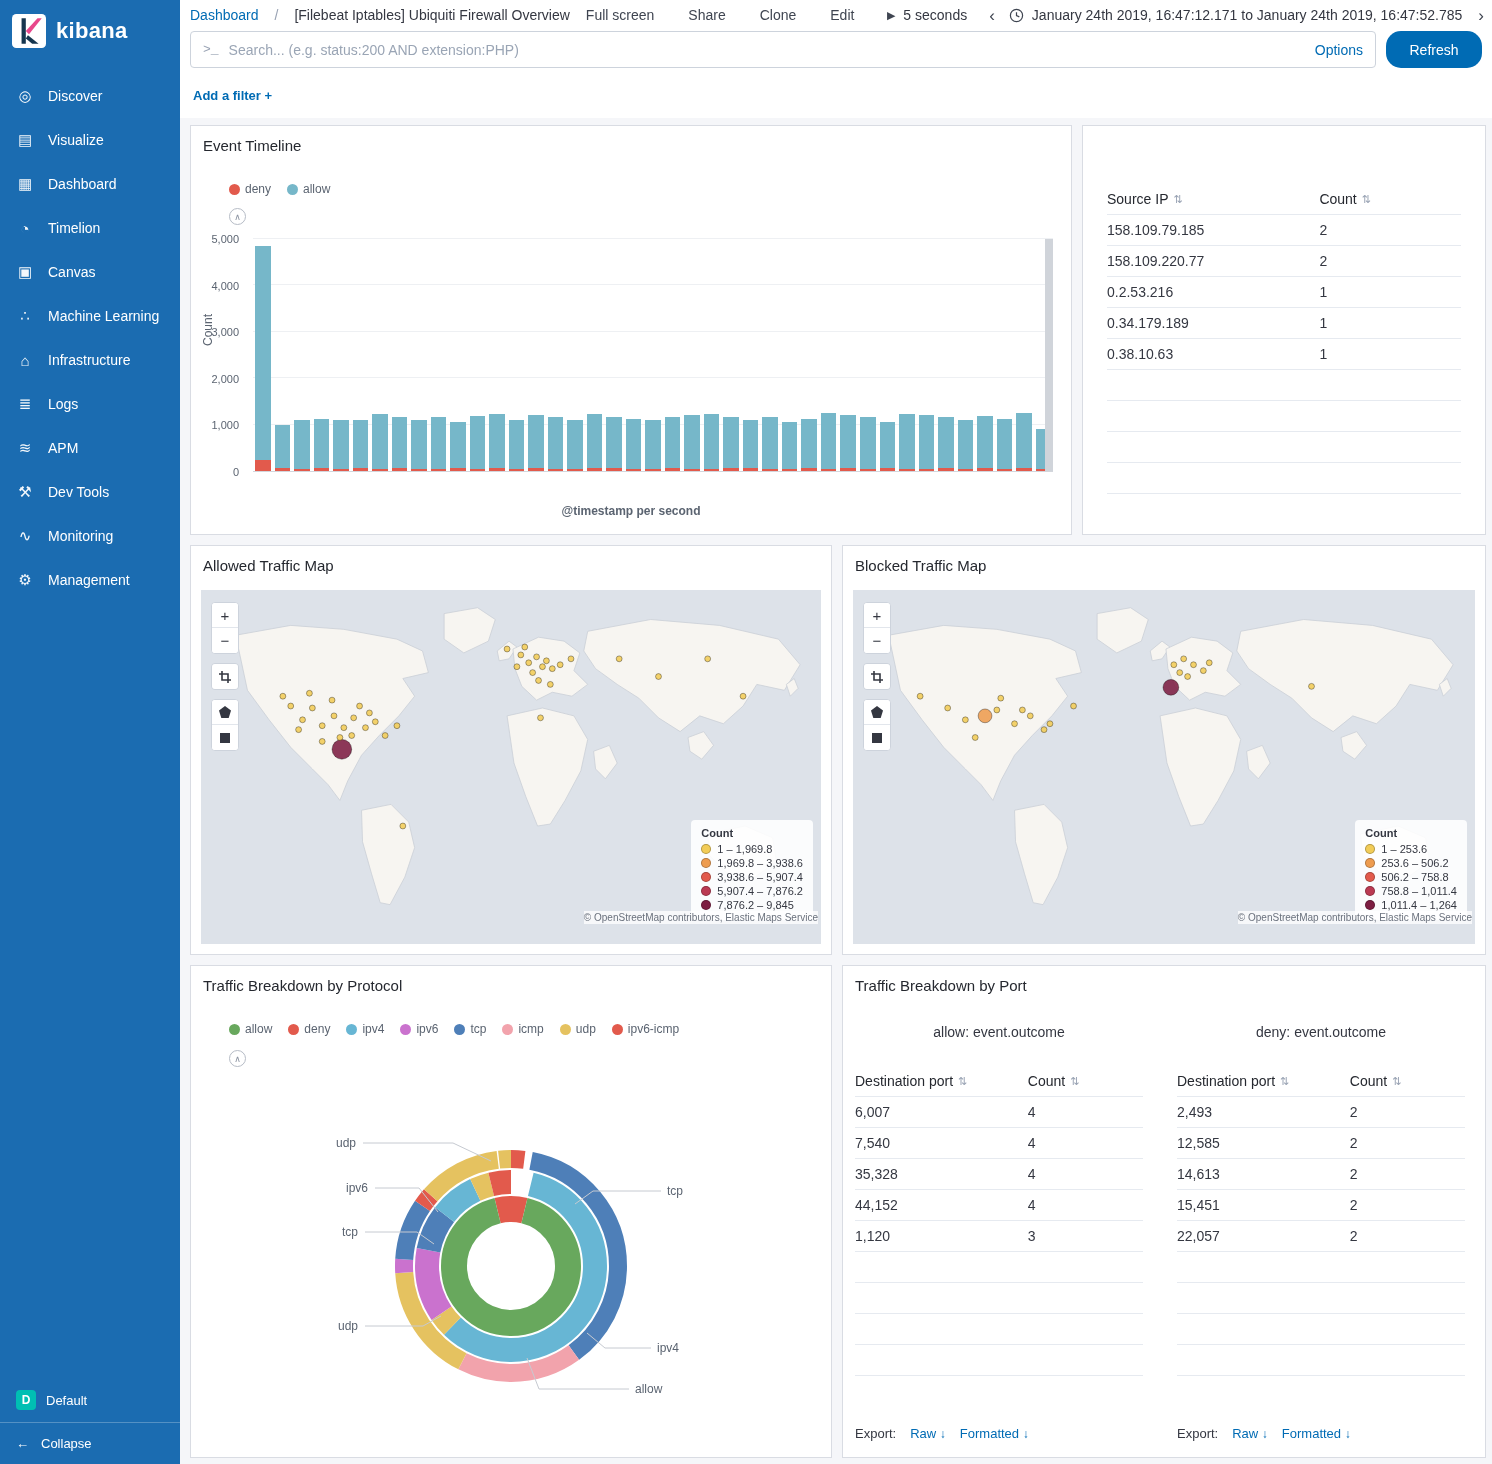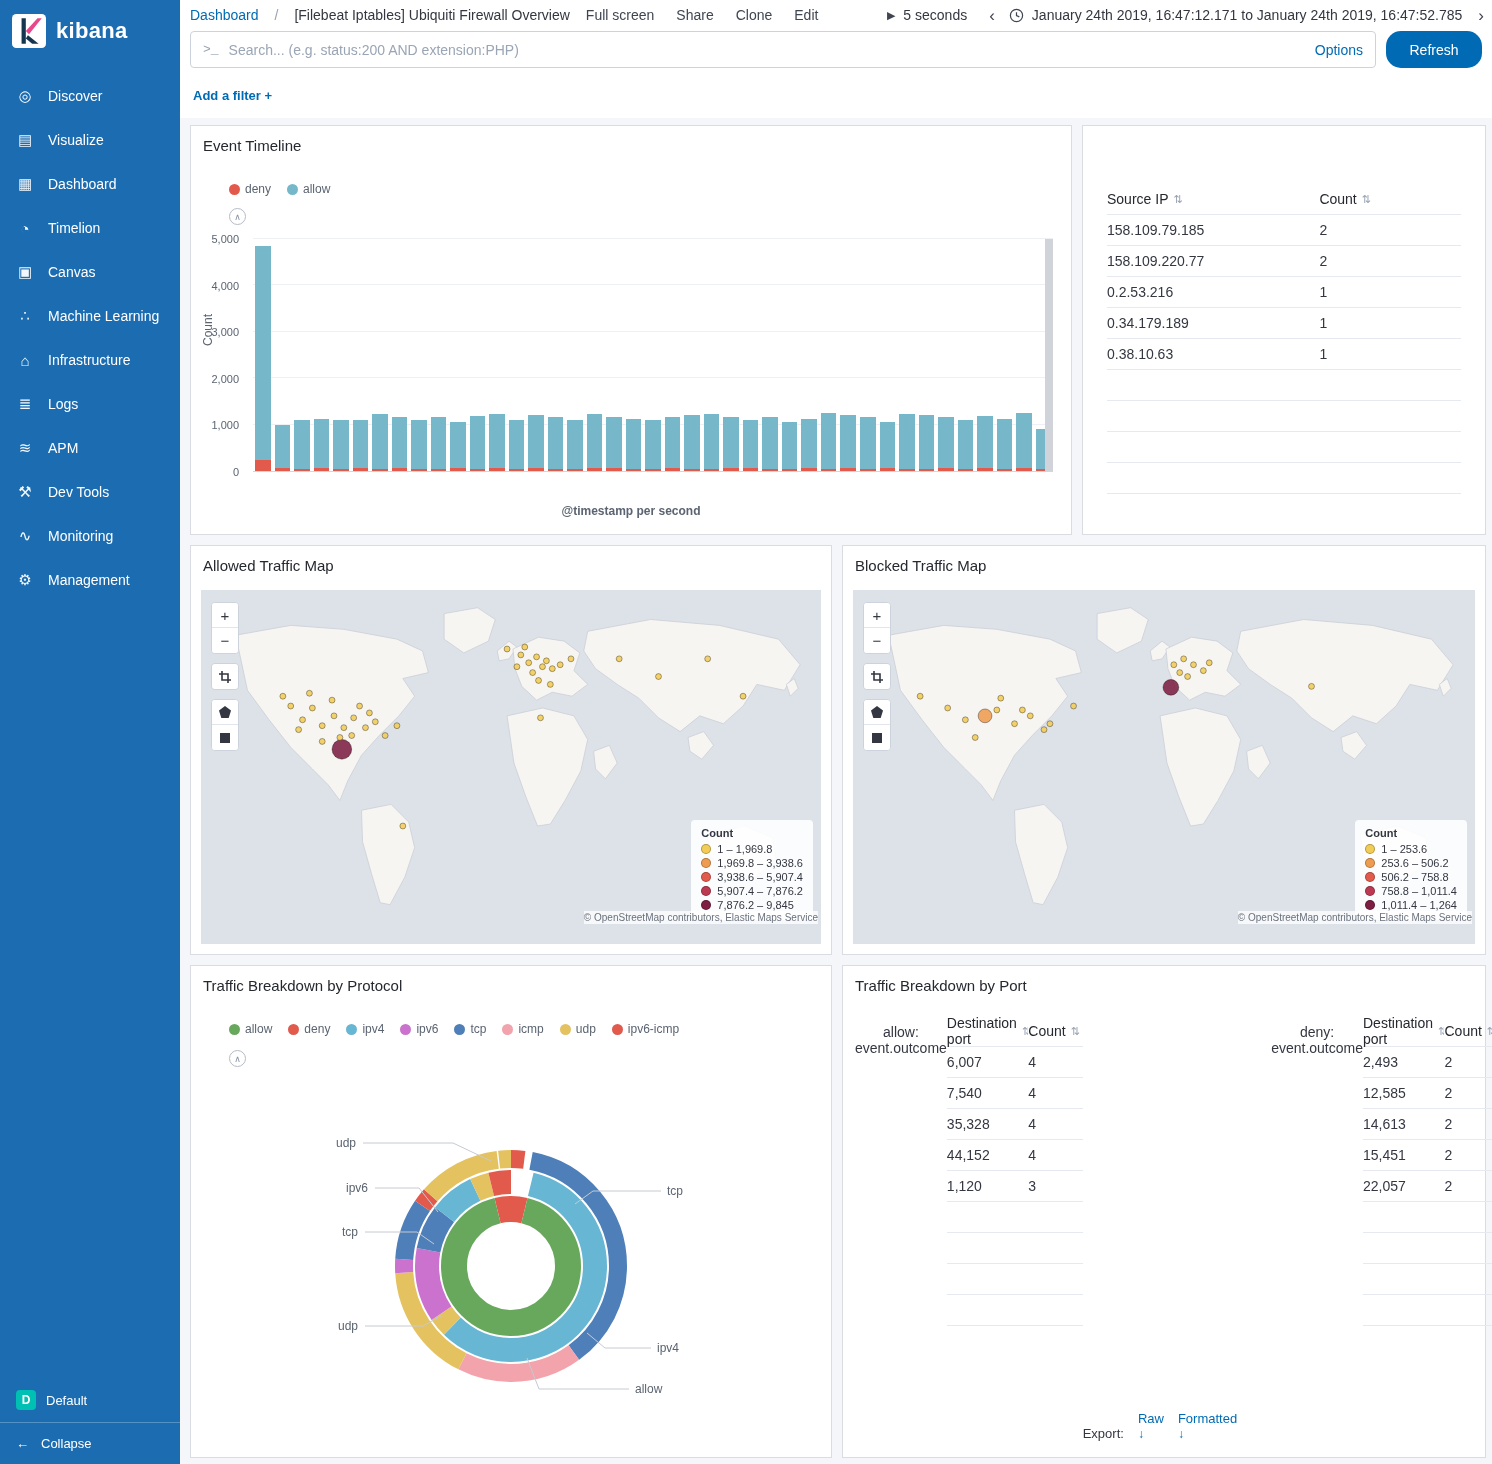--- a/index.html
+++ b/index.html
@@ -89,21 +89,21 @@
   .ml-row{display:flex;align-items:center;gap:6px;margin:2px 0;cursor:pointer}
   .ml-dot{width:10px;height:10px;border-radius:50%;display:inline-block;border:1px solid rgba(0,0,0,.25)}
   .map-attrib{position:absolute;right:3px;bottom:20px;font-size:10px;color:#6a717d;background:rgba(255,255,255,.75);padding:1px 0;z-index:5}
 
   
   .pr-svg-wrap{position:absolute;left:0;right:0;top:120px;height:360px}
   .callout{font-size:12px;fill:#5b6471}
 
   
   .ports-wrap{position:absolute;left:12px;right:20px;top:50px;bottom:12px;display:flex;gap:34px}
-  .port-col{flex:1;display:flex;flex-direction:row}
+  .port-col{flex:1;display:flex;flex-direction:column}
   .port-subtitle{text-align:center;font-size:14px;color:#343741;margin:8px 0 26px 0}
   .export-row{margin-top:auto;display:flex;gap:14px;font-size:13px;align-items:flex-end;padding-bottom:4px}
   .dl{font-size:12px}
 </style>
 </head>
 <body>
 
 <div class="sidebar">
   <div class="logo">
     <svg width="34" height="34" viewBox="0 0 32 32">
@@ -173,21 +173,21 @@
       <span>←</span>
       <span>Collapse</span>
     </div>
   </div>
 </div>
 
 <div class="topbar">
   <span class="link">Dashboard</span>
   <span class="crumb-sep">/</span>
   <span>[Filebeat Iptables] Ubiquiti Firewall Overview</span>
-  <span style="display:flex;gap:22px">
+  <span style="display:flex;gap:34px">
       <span class="menu-item">Full screen</span>
       <span class="menu-item">Share</span>
       <span class="menu-item">Clone</span>
       <span class="menu-item">Edit</span>
     </span>
   <span class="time-group">
     <span class="t-icon">▶</span>
     <span style="cursor:pointer">5 seconds</span>
     <span class="chev" style="margin-left:14px">‹</span>
     <svg width="15" height="15" viewBox="0 0 16 16" style="margin-left:6px">

